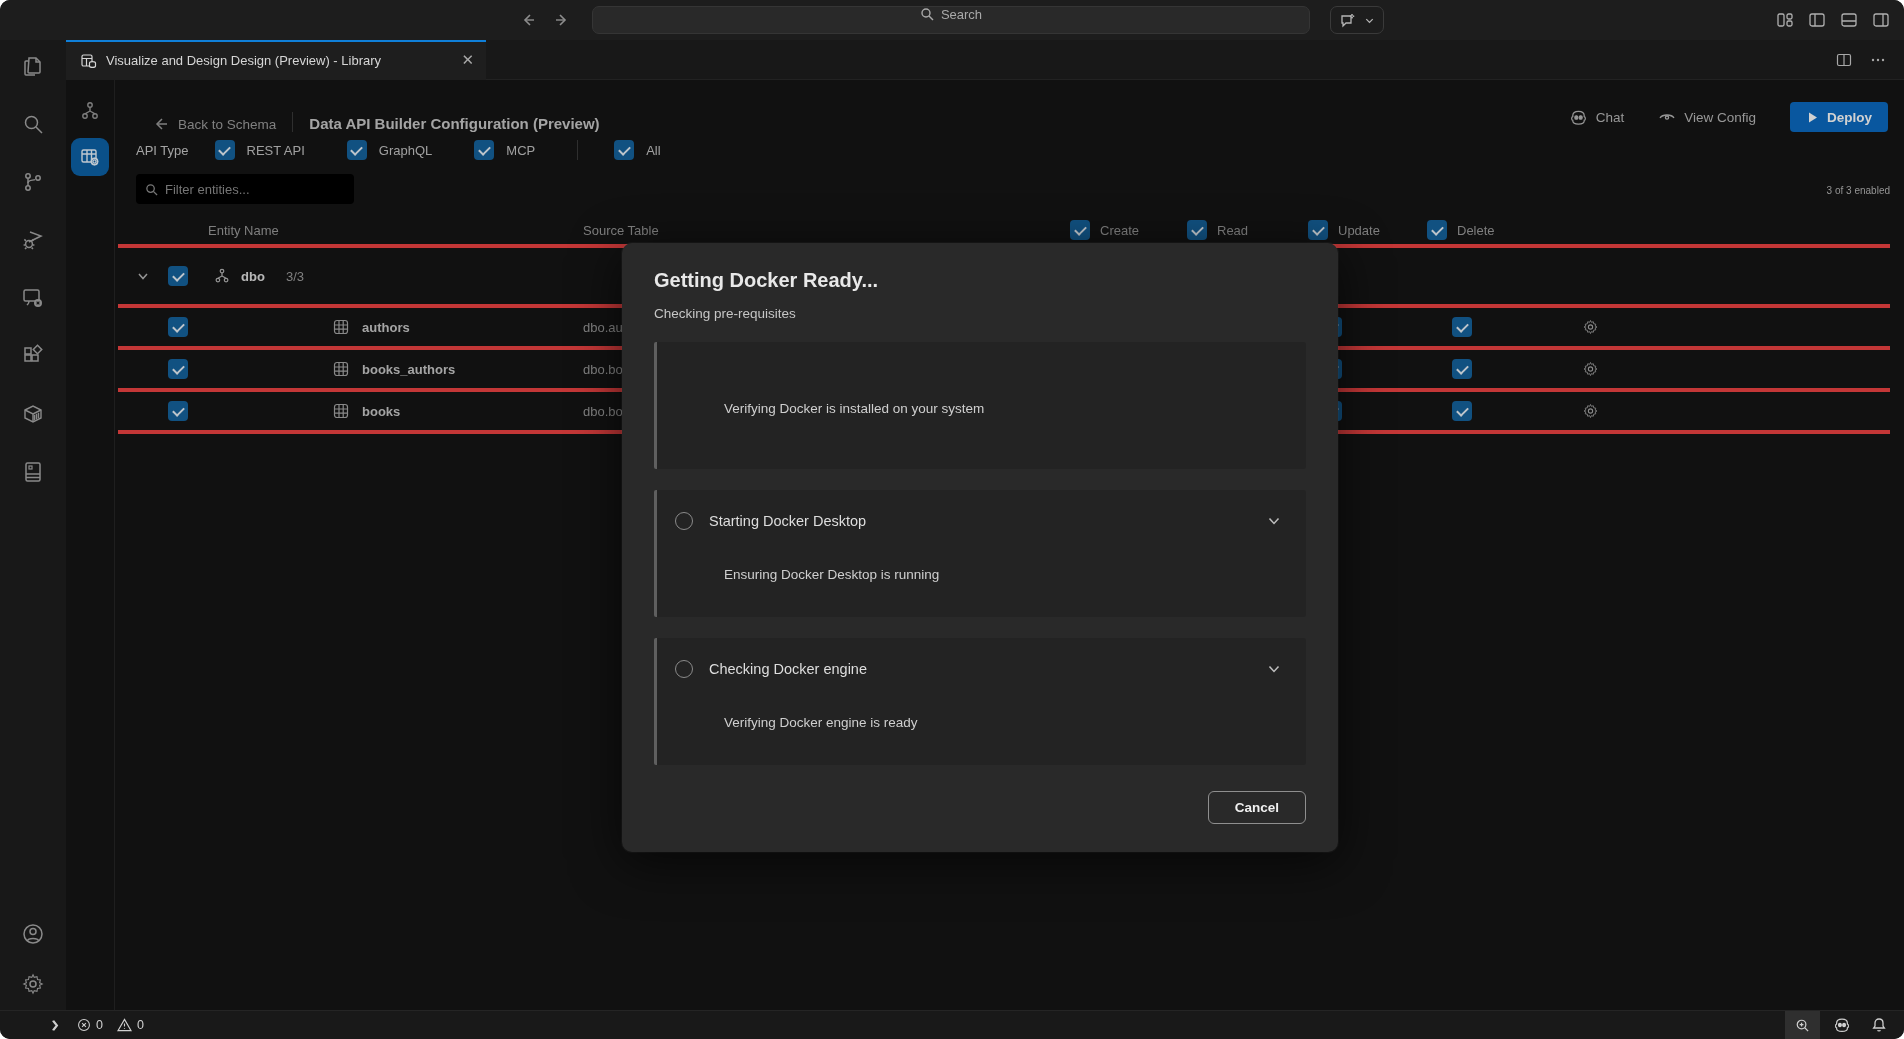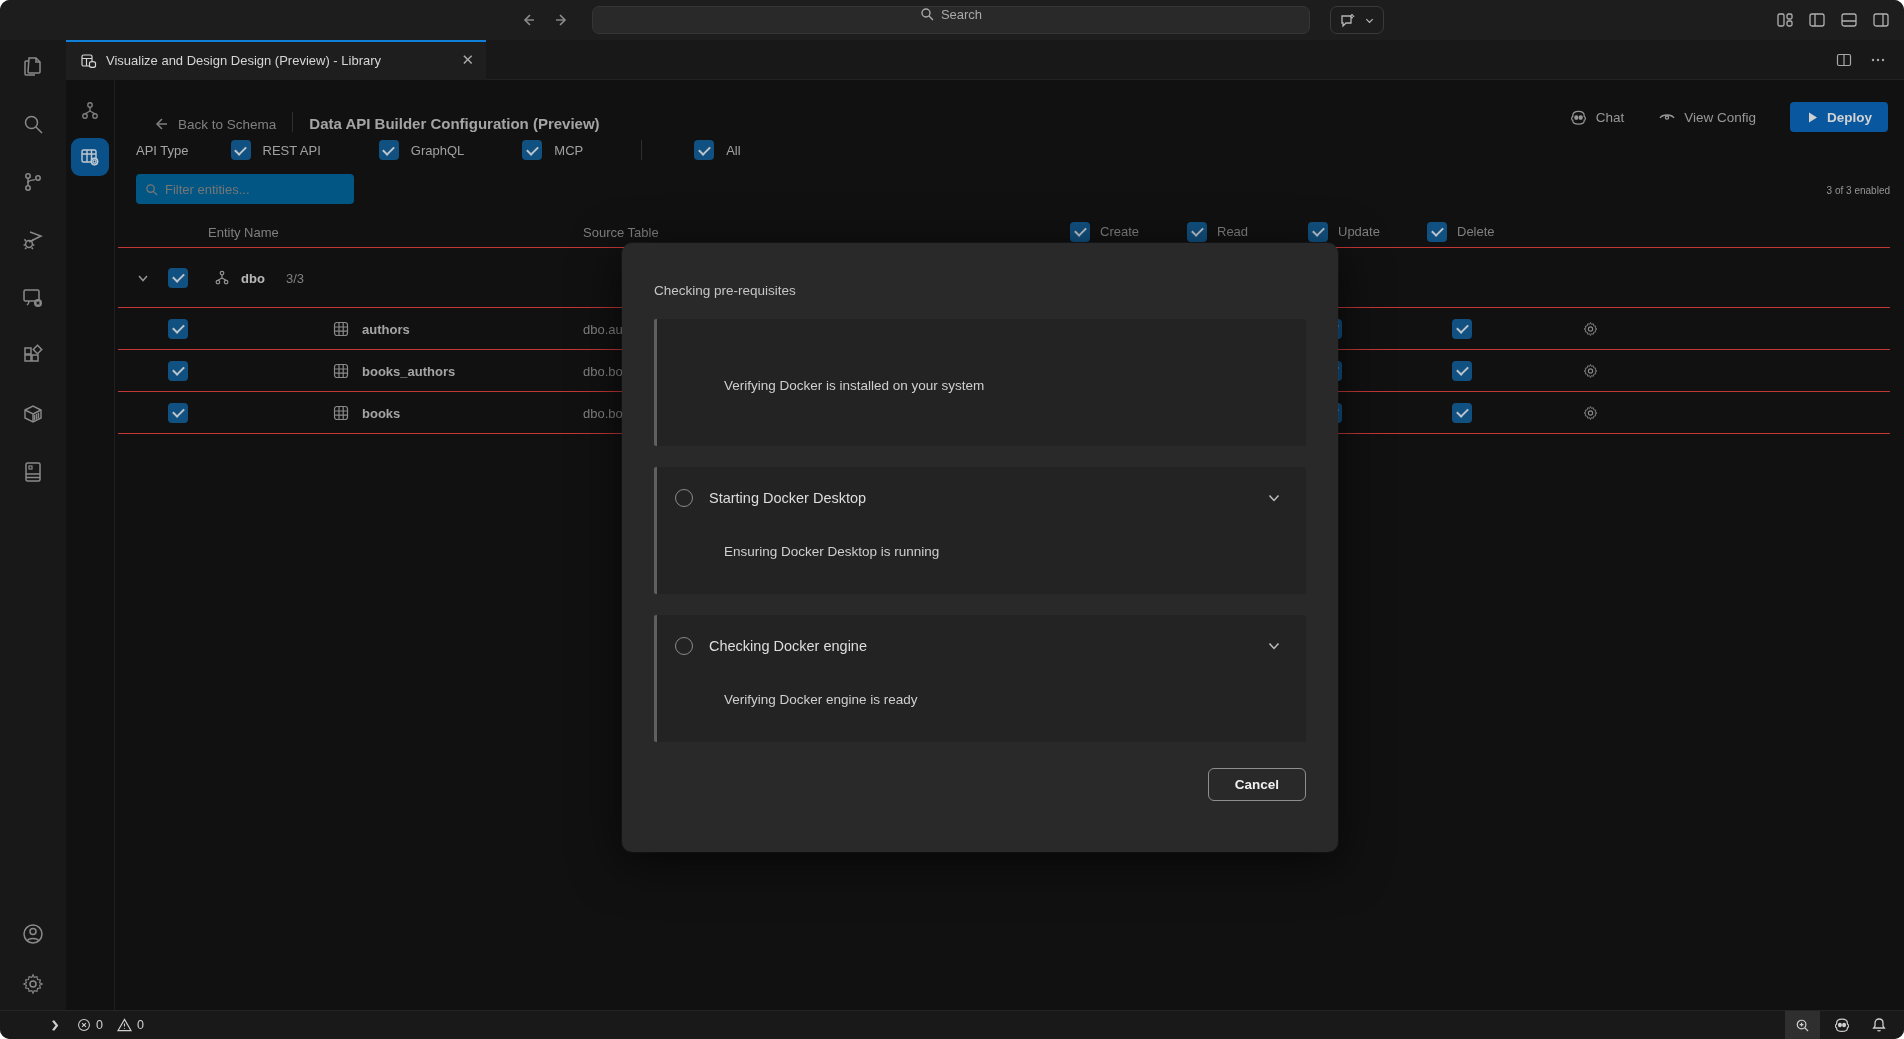--- a/index.html
+++ b/index.html
@@ -52,36 +52,36 @@
   .content { position:relative; margin-left:49px; height:100%; }
 
   .page-header { position:relative; height:52px; display:flex; align-items:flex-end; padding-left:38px; }
   .back-link { display:flex; align-items:center; gap:9px; color:#9d9d9d; font-size:13.5px; }
   .ph-divider { width:1px; height:20px; background:#3a3a3a; margin:0 16px; }
   .page-title { color:#c9c9c9; font-weight:bold; font-size:15px; }
   .ph-actions { margin-left:auto; display:flex; align-items:center; gap:34px; padding-right:16px; }
   .ph-btn { display:flex; align-items:center; gap:8px; color:#b9b9b9; font-size:13.5px; }
   .deploy-btn { display:flex; align-items:center; gap:8px; background:#0b6bc3; color:#fff; font-weight:bold; font-size:13.5px; height:30px; padding:0 16px; border-radius:4px; border:none; }
 
-  .filter-row { display:flex; align-items:center; gap:28px; padding-left:21px; height:36px; color:#c3c3c3; }
+  .filter-row { display:flex; align-items:center; gap:12px; padding-left:21px; height:36px; color:#c3c3c3; }
   .filter-row .lbl { margin-right:14px; color:#c9c9c9; }
   .opt { display:flex; align-items:center; gap:12px; margin-right:30px; }
   .vdiv { width:1px; height:20px; background:#3a3a3a; margin-right:24px; }
 
   .cb { width:20px; height:20px; background:#15639e; border-radius:4px; display:flex; align-items:center; justify-content:center; flex:0 0 auto; }
   .cb::after { content:""; width:9px; height:5px; border-left:2px solid #e8f1f8; border-bottom:2px solid #e8f1f8; transform:rotate(-45deg); margin-bottom:2px; }
 
   .search-row { position:relative; height:44px; display:flex; align-items:center; }
-  .filter-input-wrap { position:absolute; left:21px; top:6px; width:218px; height:30px; background:#0369a1; border-radius:4px; display:flex; align-items:center; gap:7px; padding:0 9px; }
+  .filter-input-wrap { position:absolute; left:21px; top:6px; width:218px; height:30px; background:#000000; border-radius:4px; display:flex; align-items:center; gap:7px; padding:0 9px; }
   .filter-input { background:transparent; border:none; outline:none; color:#bdbdbd; font-size:13px; width:100%; font-family:"Liberation Sans", sans-serif; }
   .filter-input::placeholder { color:#8f8f8f; }
   .enabled-summary { margin-left:auto; padding-right:14px; color:#b5b5b5; font-size:10px; }
 
   .table { position:relative; margin:4px 14px 0 3px; }
-  .trow { position:relative; border-bottom:1px solid #ef4444; }
+  .trow { position:relative; border-bottom:4px solid #ef4444; }
   .thead { height:32px; color:#9b9b9b; }
   .group-row { height:60px; }
   .entity-row { height:42px; }
   .cell { position:absolute; top:50%; transform:translateY(-50%); white-space:nowrap; }
   .ename { color:#c9c9c9; font-weight:bold; }
   .esrc { color:#9f9f9f; }
   .hdr-pair { display:flex; align-items:center; gap:10px; }
   .gear { color:#a9a9a9; }
 
   
@@ -503,20 +503,21 @@
                     <circle cx="12" cy="12" r="3"></circle>
                     <path d="M12 2.8 l1.2 2.6 2.8-.8 .5 2.9 2.9.5 -.8 2.8 2.6 1.2 -2.6 1.2 .8 2.8 -2.9.5 -.5 2.9 -2.8-.8 -1.2 2.6 -1.2-2.6 -2.8.8 -.5-2.9 -2.9-.5 .8-2.8 -2.6-1.2 2.6-1.2 -.8-2.8 2.9-.5 .5-2.9 2.8.8 z" stroke-width="1.2"></path>
                   </svg>
                 </span>
             </div>
           </div>
         </div>
 
         <div class="dim"></div>
         <div class="modal">
+          <div class="modal-title">Getting Docker Ready...</div>
           <div class="modal-sub">Checking pre-requisites</div>
 
           <div class="step-card">
             <div class="step-desc">Verifying Docker is installed on your system</div>
           </div>
 
           <div class="step-card">
             <div class="step-head">
               <span class="circle-idle"></span>
               <span class="step-title">Starting Docker Desktop</span>

